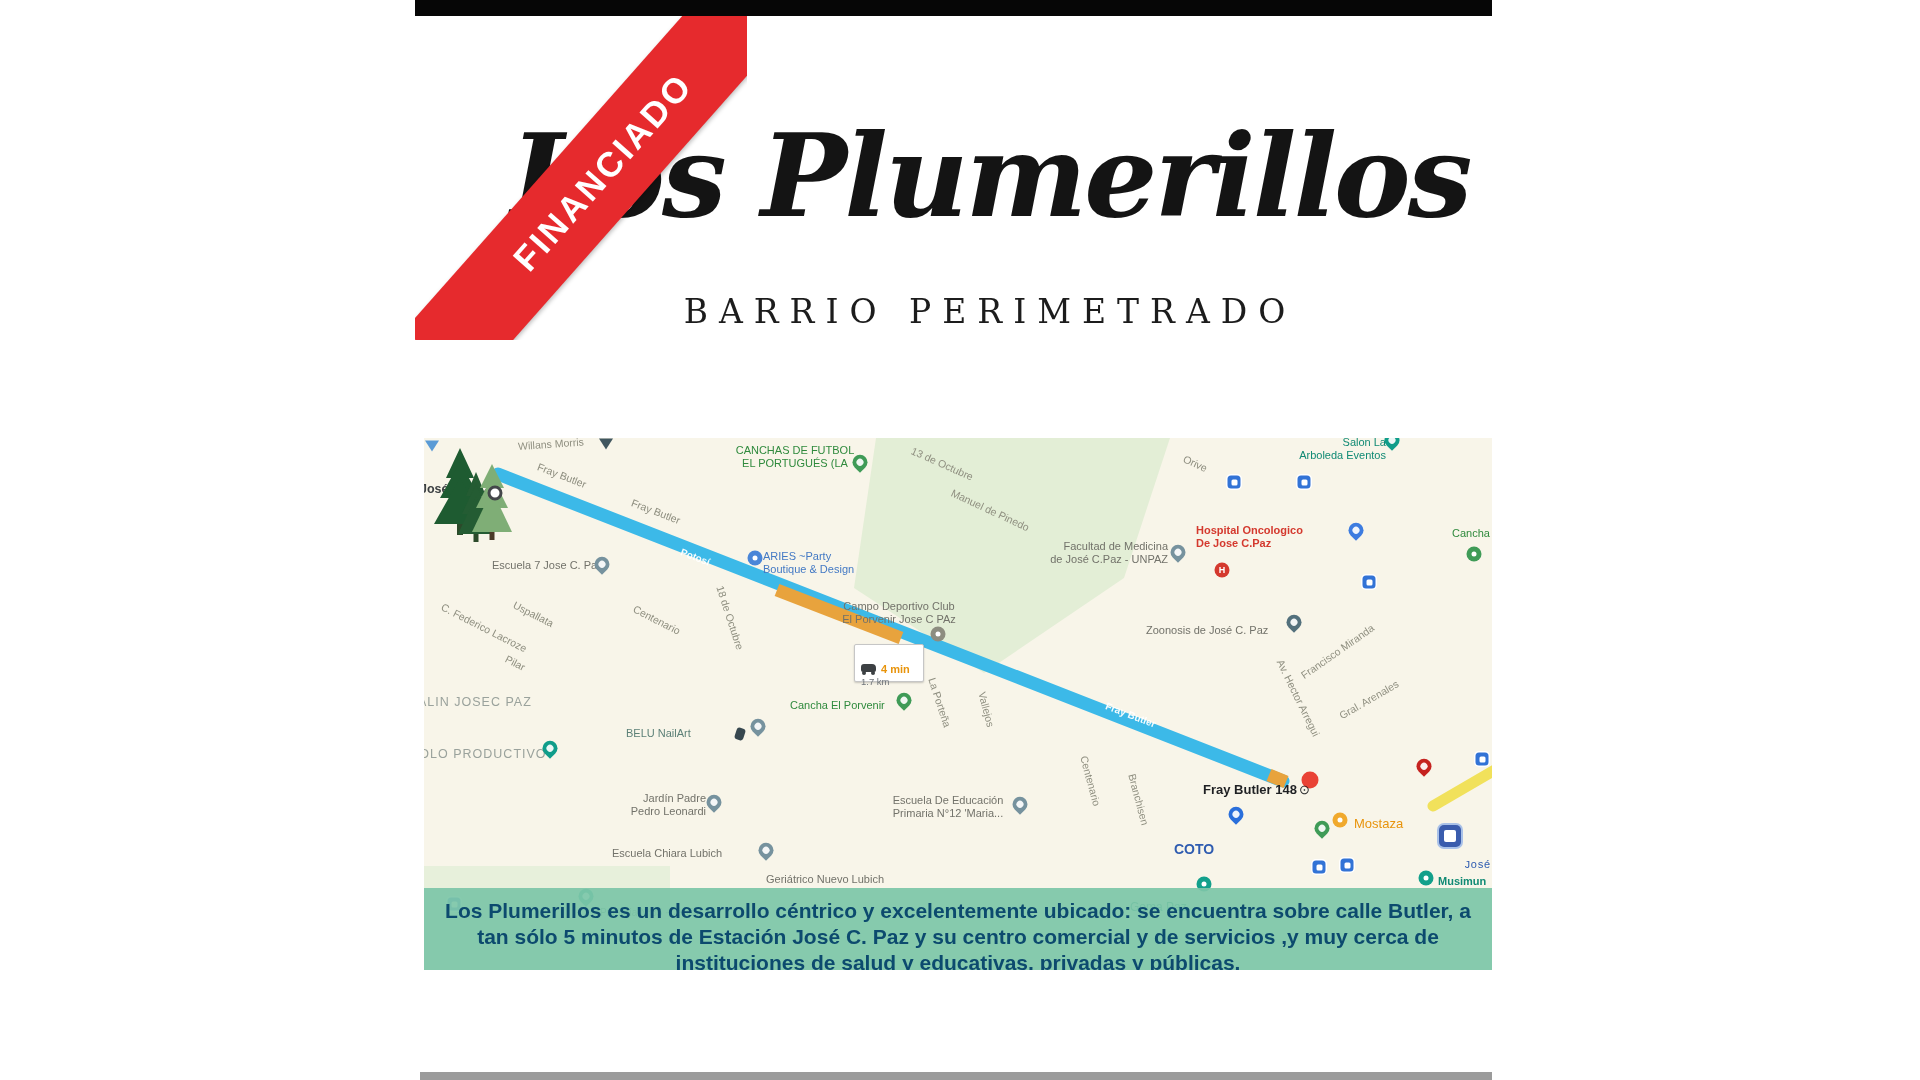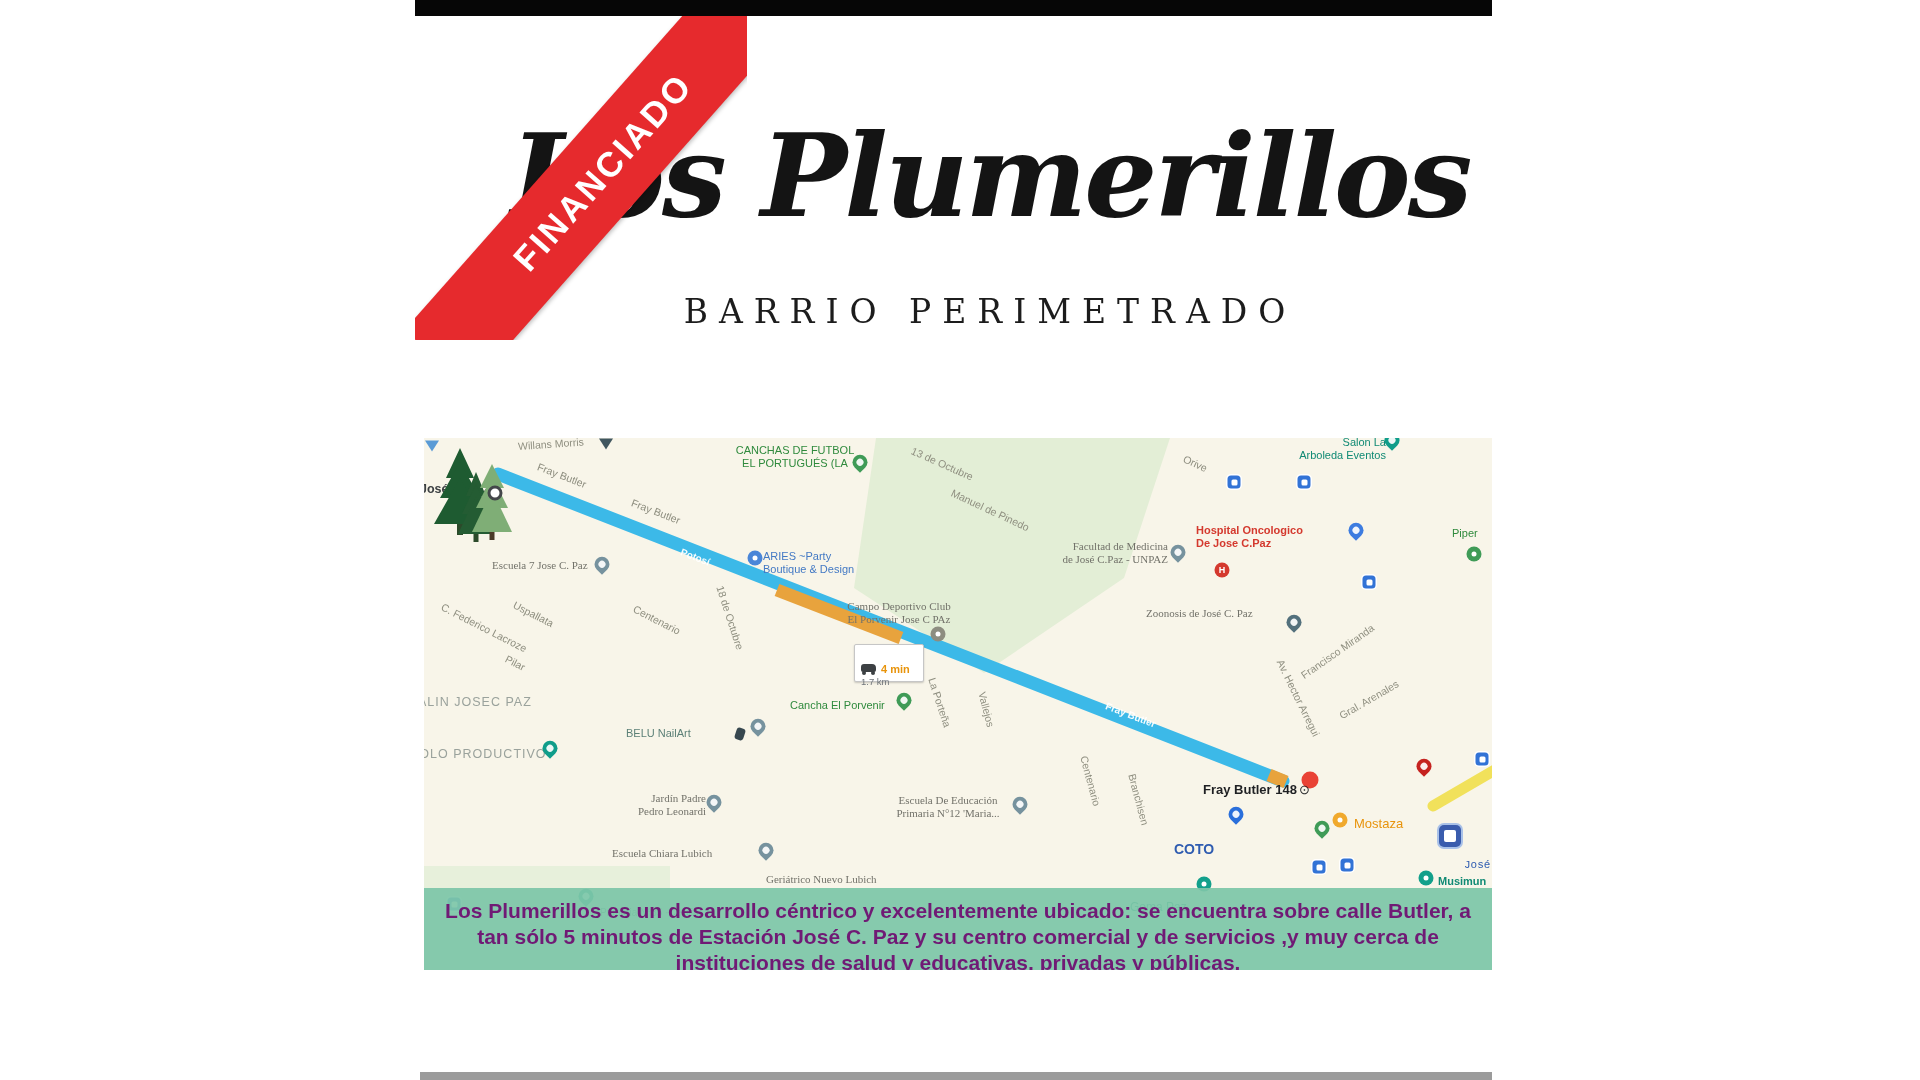--- a/index.html
+++ b/index.html
@@ -28,21 +28,21 @@
   .map{position:absolute;left:424px;top:438px;width:1068px;height:532px;background:#f8f5e9;overflow:hidden;}
   .map svg.base{position:absolute;left:0;top:0;z-index:2;}
   .jcp-label{position:absolute;left:-4px;top:44px;z-index:1;font-weight:bold;font-size:12.5px;color:#3c4043;}
   .poi-layer{position:absolute;inset:0;z-index:3;}
   .street{position:absolute;font-size:10.5px;color:#8f8f80;white-space:nowrap;transform-origin:left center;}
   .street.on-route{color:rgba(255,255,255,.95);font-size:10px;font-weight:bold;}
   .poi{position:absolute;font-size:11px;line-height:1.3;white-space:nowrap;}
   .poi.multiline{white-space:normal;line-height:1.2;}
   .poi.a-center{text-align:center;}
   .poi.a-right{text-align:right;}
-  .c-gray{color:#72726a;font-family:Liberation Serif, serif;}.c-green{color:#2f8a3d;}.c-blue{color:#4379c4;}
+  .c-gray{color:#72726a;}.c-green{color:#2f8a3d;}.c-blue{color:#4379c4;}
   .c-red{color:#d4392e;font-weight:bold;}.c-teal{color:#108a74;}.c-teal2{color:#5c8077;}
   .c-orange{color:#e8940c;}.c-navy{color:#2f5cb0;margin-top:28px;}
   .c-caps{color:#9aa29c;font-size:12.5px;letter-spacing:1px;}
   .b{font-weight:bold;}
 
   
   .mk{position:absolute;z-index:3;}
   .mk-pin{width:15px;height:15px;border-radius:50% 50% 50% 0;transform:translate(-50%,-62%) rotate(-45deg);}
   .mk-pin::after{content:"";position:absolute;inset:4px;background:rgba(255,255,255,.92);border-radius:50%;}
   .mk-circle{width:15px;height:15px;border-radius:50%;transform:translate(-50%,-50%);
@@ -70,21 +70,21 @@
   .dur{color:#e8940c;font-weight:bold;font-size:11px;}
   .dist{color:#70757a;font-size:9.5px;margin-top:1px;}
 
   
   .dest{position:absolute;left:779px;top:344px;z-index:4;font-weight:bold;font-size:13px;color:#1f2023;}
   .dest .target{font-weight:normal;font-size:13px;margin-left:2px;}
 
   
   .caption{position:absolute;left:0;right:0;top:450px;height:98px;background:rgba(125,198,168,.93);
            z-index:6;display:flex;flex-direction:column;justify-content:center;text-align:center;
-           color:#701a75;font-size:21px;font-weight:bold;line-height:26px;}
+           color:#0c4a6e;font-size:21px;font-weight:bold;line-height:26px;}
 </style>
 </head>
 <body>
 
 <div class="stage">
 
   <div class="top-bar"></div>
 
   <div class="ribbon-wrap">
     <div class="ribbon-band">
@@ -171,23 +171,23 @@
         </div>
         <div class="poi c-red multiline" style="left: 772px; top: 86px;">
           <div>Hospital Oncologico</div>
           <div>De Jose C.Paz</div>
         </div>
         <div class="poi c-teal multiline a-right" style="left: 846px; top: -2px; width: 116px;">
           <div>Salon La</div>
           <div>Arboleda Eventos</div>
         </div>
         <div class="poi c-green" style="left: 1028px; top: 88px;">
-          <div>Piper</div>
-        </div>
-        <div class="poi c-gray" style="left: 722px; top: 168px;">
+          <div>Cancha</div>
+        </div>
+        <div class="poi c-gray" style="left: 722px; top: 185px;">
           <div>Zoonosis de José C. Paz</div>
         </div>
         <div class="poi c-gray" style="left: 68px; top: 120px;">
           <div>Escuela 7 Jose C. Paz</div>
         </div>
         <div class="poi c-green" style="left: 366px; top: 260px;">
           <div>Cancha El Porvenir</div>
         </div>
         <div class="poi c-teal2" style="left: 202px; top: 288px;">
           <div>BELU NailArt</div>

